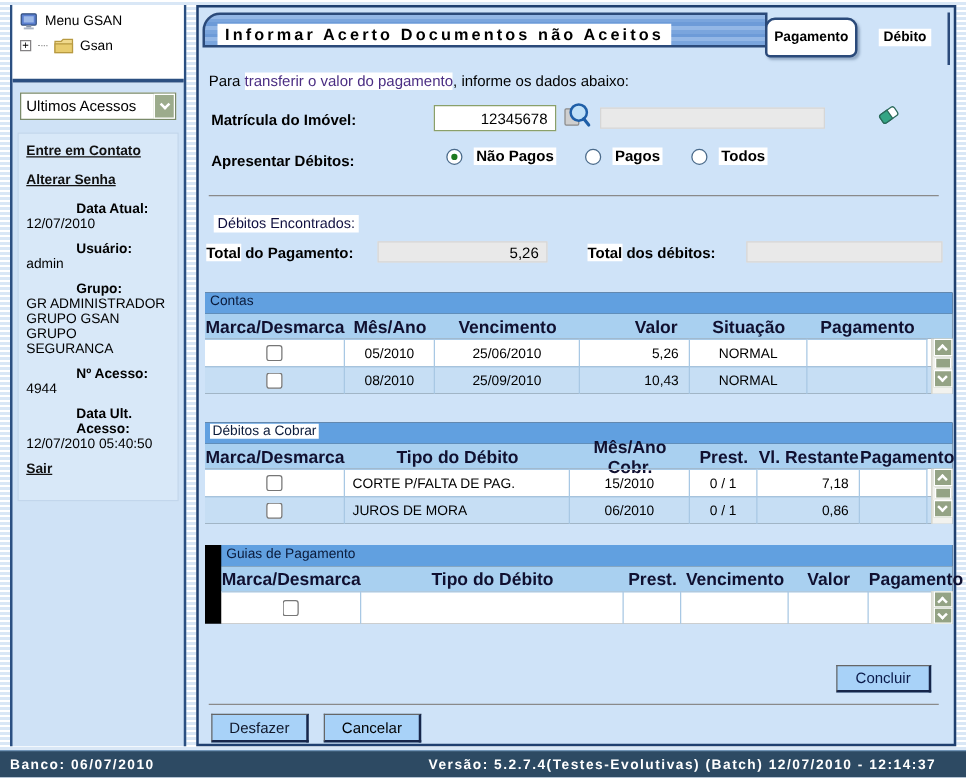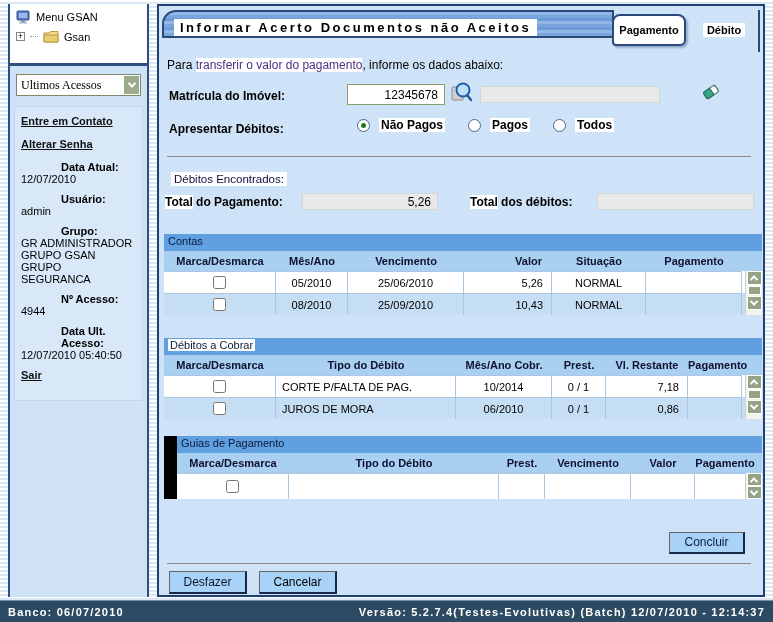--- a/index.html
+++ b/index.html
@@ -16,21 +16,21 @@
     border-left:2px solid #2b4f81; border-right:2px solid #2b4f81; background:#cfe2f6; }
   .menu-tree { background:#ffffff; height:62px; padding:6px 4px 4px 6px;
     border-bottom:3px solid #2b4f81; }
   .tree-row { display:flex; align-items:center; gap:5px; font-size:11px; color:#000; margin-bottom:6px; }
   .expander { width:9px; height:9px; border:1px solid #848284; background:#fff; font-size:9px;
     line-height:7px; text-align:center; color:#000; flex:0 0 auto; }
   .tree-dots { width:8px; border-top:1px dotted #999; height:0; }
   .side-panel { padding-top:8px; }
   .dropdown { margin:0 6px; height:22px; background:#fff; border:1px solid #7a8a6a;
     display:flex; align-items:center; justify-content:space-between; }
-  .dropdown .dd-text { font-size:12px; padding-left:4px; color:#000;font-family:Liberation Serif, serif; }
+  .dropdown .dd-text { font-size:12px; padding-left:4px; color:#000; }
   .dd-btn { width:17px; height:20px; background:#9cab8c; border:1px solid #fff;
     display:flex; align-items:center; justify-content:center; }
   .chev { width:6px; height:6px; border-left:2px solid #fff; border-top:2px solid #fff; display:block; }
   .chev.down { transform:rotate(225deg) translate(1px,1px); }
   .chev.up { transform:rotate(45deg) translate(1px,1px); }
   .info-box { margin:10px 4px 0 4px; background:#d8e8f8; border:1px solid #c2d6ec;
     padding:8px 6px; font-size:11px; color:#000; }
   .side-link { font-weight:bold; text-decoration:underline; color:#111; display:block; margin-bottom:11px; cursor:pointer; }
   .info-label { font-weight:bold;padding-left:40px; }
   .info-value { margin-bottom:8px; }
@@ -78,21 +78,21 @@
   .total-field { height:17px; font-size:12px; text-align:right; padding:1px 6px 0 0; color:#000; }
   .tf1 { position:absolute; left:143px; top:187px; width:136px; }
   .tf2 { position:absolute; left:438px; top:187px; width:157px; }
 
   
   .tbl { position:absolute; left:5px; width:598px; background:#000000; }
   .tbl-title { height:17px; background:#61a0e0; font-size:11px; color:#0a1a3a;
     padding:1px 0 0 4px; }
   .tbl-title .hl-t { background:#fff; padding:0 2px; }
   .tbl-head { height:20px; background:#a9d0f0; display:flex; align-items:center; }
-  .tbl-head .hc { font-size:11px; font-weight:bold; color:#101030; text-align:center; }
+  .tbl-head .hc { font-size:14px; font-weight:bold; color:#101030; text-align:center; }
   .tbl-row { display:flex; align-items:center; height:22px; background:#fff; }
   .tbl-row.alt { background:#c6def4; }
   .tbl-row .c { height:100%; border-right:1px solid #a8c8e4; border-top:1px solid #a8c8e4;
     font-size:11px; color:#000; display:flex; align-items:center; justify-content:center; }
   .c.left { justify-content:flex-start; padding-left:6px; }
   .c.right { justify-content:flex-end; padding-right:8px; }
   .cb { width:13px; height:13px; cursor:pointer; }
 
   
   .w-ct-0{width:112px}.w-ct-1{width:72px}.w-ct-2{width:116px}.w-ct-3{width:88px}.w-ct-4{width:94px}.w-ct-5{width:96px}
@@ -116,21 +116,21 @@
     border-right:2px solid #17264a; border-bottom:2px solid #17264a;
     font-size:12px; color:#0a1a4a; text-align:center; cursor:pointer;
     font-family:"Liberation Sans",sans-serif; }
   .btn-concluir { left:510px; top:526px; width:76px; height:22px; line-height:19px; }
   .btn-desfazer { left:10px; top:565px; width:78px; height:23px; line-height:20px; color:#0f172a; }
   .btn-cancelar { left:100px; top:565px; width:78px; height:23px; line-height:20px; color:#000; }
 
   
   .footer { position:absolute; left:0; top:600px; width:773px; height:22px;
     background:#2d4a63; border-top:1px solid #6f93b5; display:flex;
-    align-items:center; justify-content:space-between; padding:0 8px 0 8px; }
+    align-items:center; justify-content:space-between; padding:0 24px 0 8px; }
   .footer span { color:#fff; font-size:11px; font-weight:bold; letter-spacing:1.2px; white-space:nowrap; }
 </style>
 </head>
 <body>
 
 <div class="page">
 
   <div class="sidebar">
     <div class="menu-tree">
       <div class="tree-row">
@@ -282,21 +282,21 @@
         <span class="hc w-db-2">Mês/Ano Cobr.</span>
         <span class="hc w-db-3">Prest.</span>
         <span class="hc w-db-4">Vl. Restante</span>
         <span class="hc w-db-5">Pagamento</span>
       </div>
       <div class="tbl-row">
         <span class="c w-db-0">
             <input type="checkbox" class="cb" style="">
           </span>
         <span class="c w-db-1 left">CORTE P/FALTA DE PAG.</span>
-        <span class="c w-db-2">10/2014</span>
+        <span class="c w-db-2">15/2010</span>
         <span class="c w-db-3">0 / 1</span>
         <span class="c w-db-4 right">7,18</span>
         <span class="c w-db-5"></span>
       </div>
       <div class="tbl-row alt">
         <span class="c w-db-0">
             <input type="checkbox" class="cb" style="">
           </span>
         <span class="c w-db-1 left">JUROS DE MORA</span>
         <span class="c w-db-2">06/2010</span>

